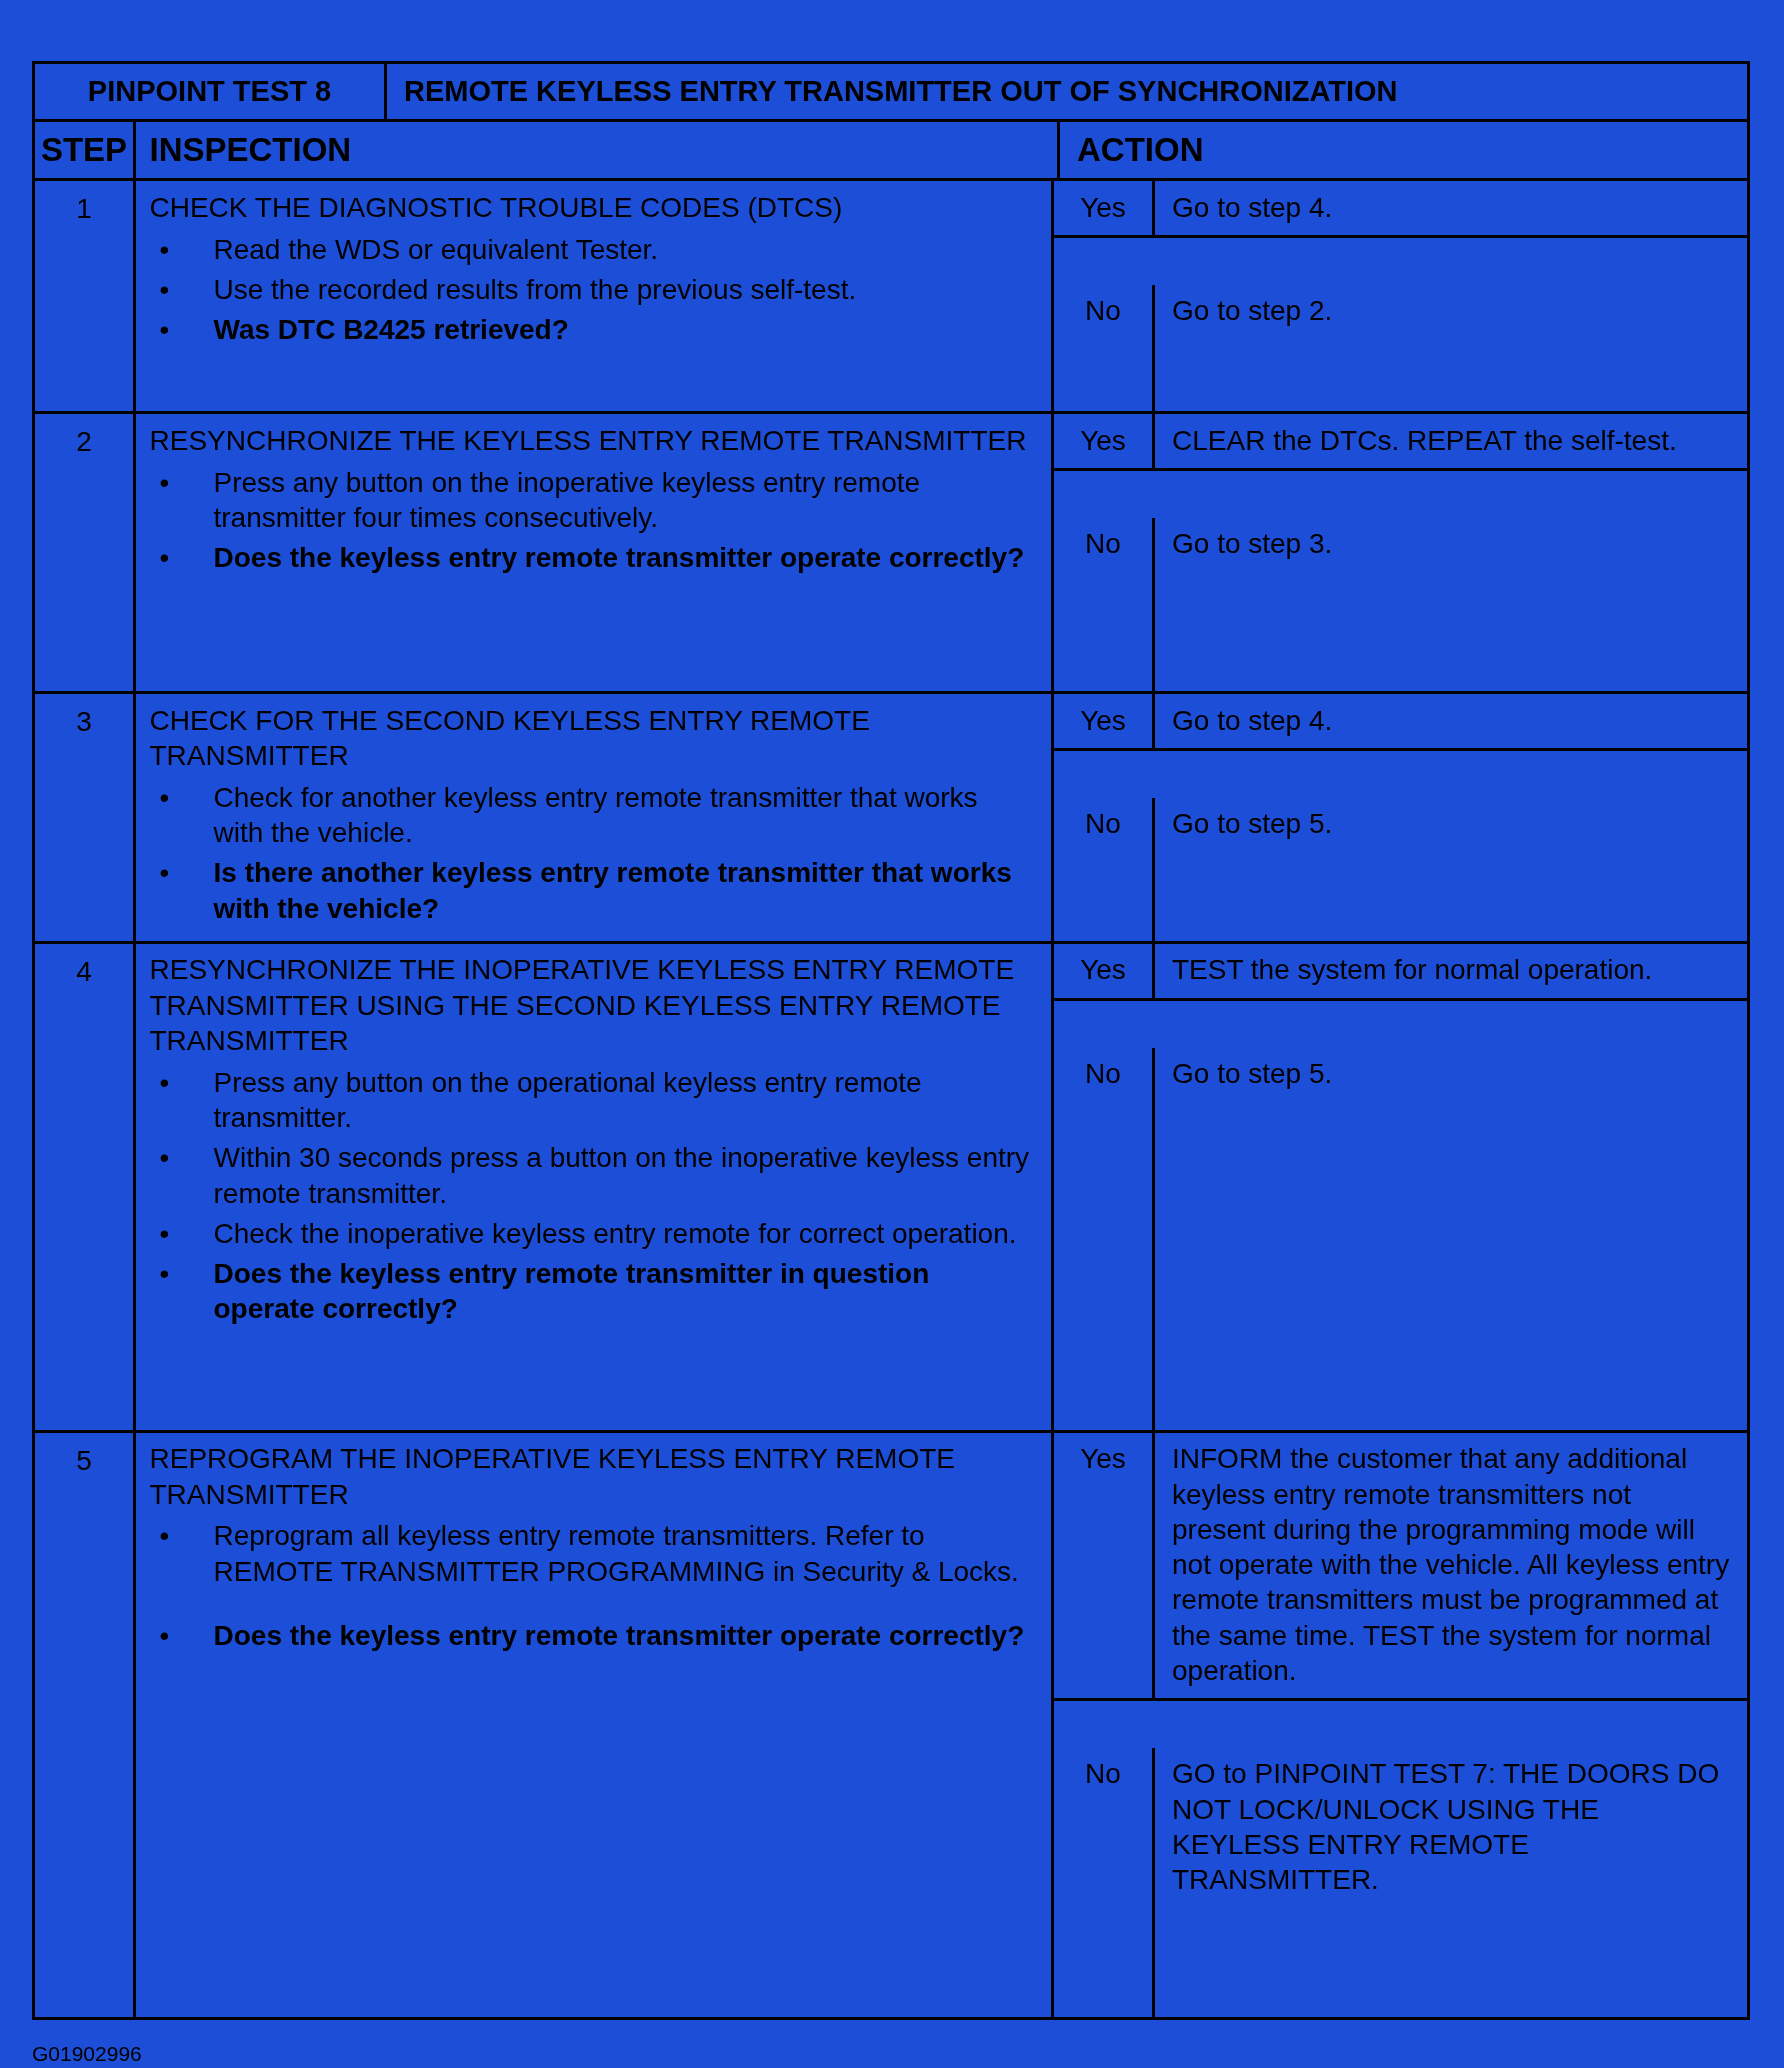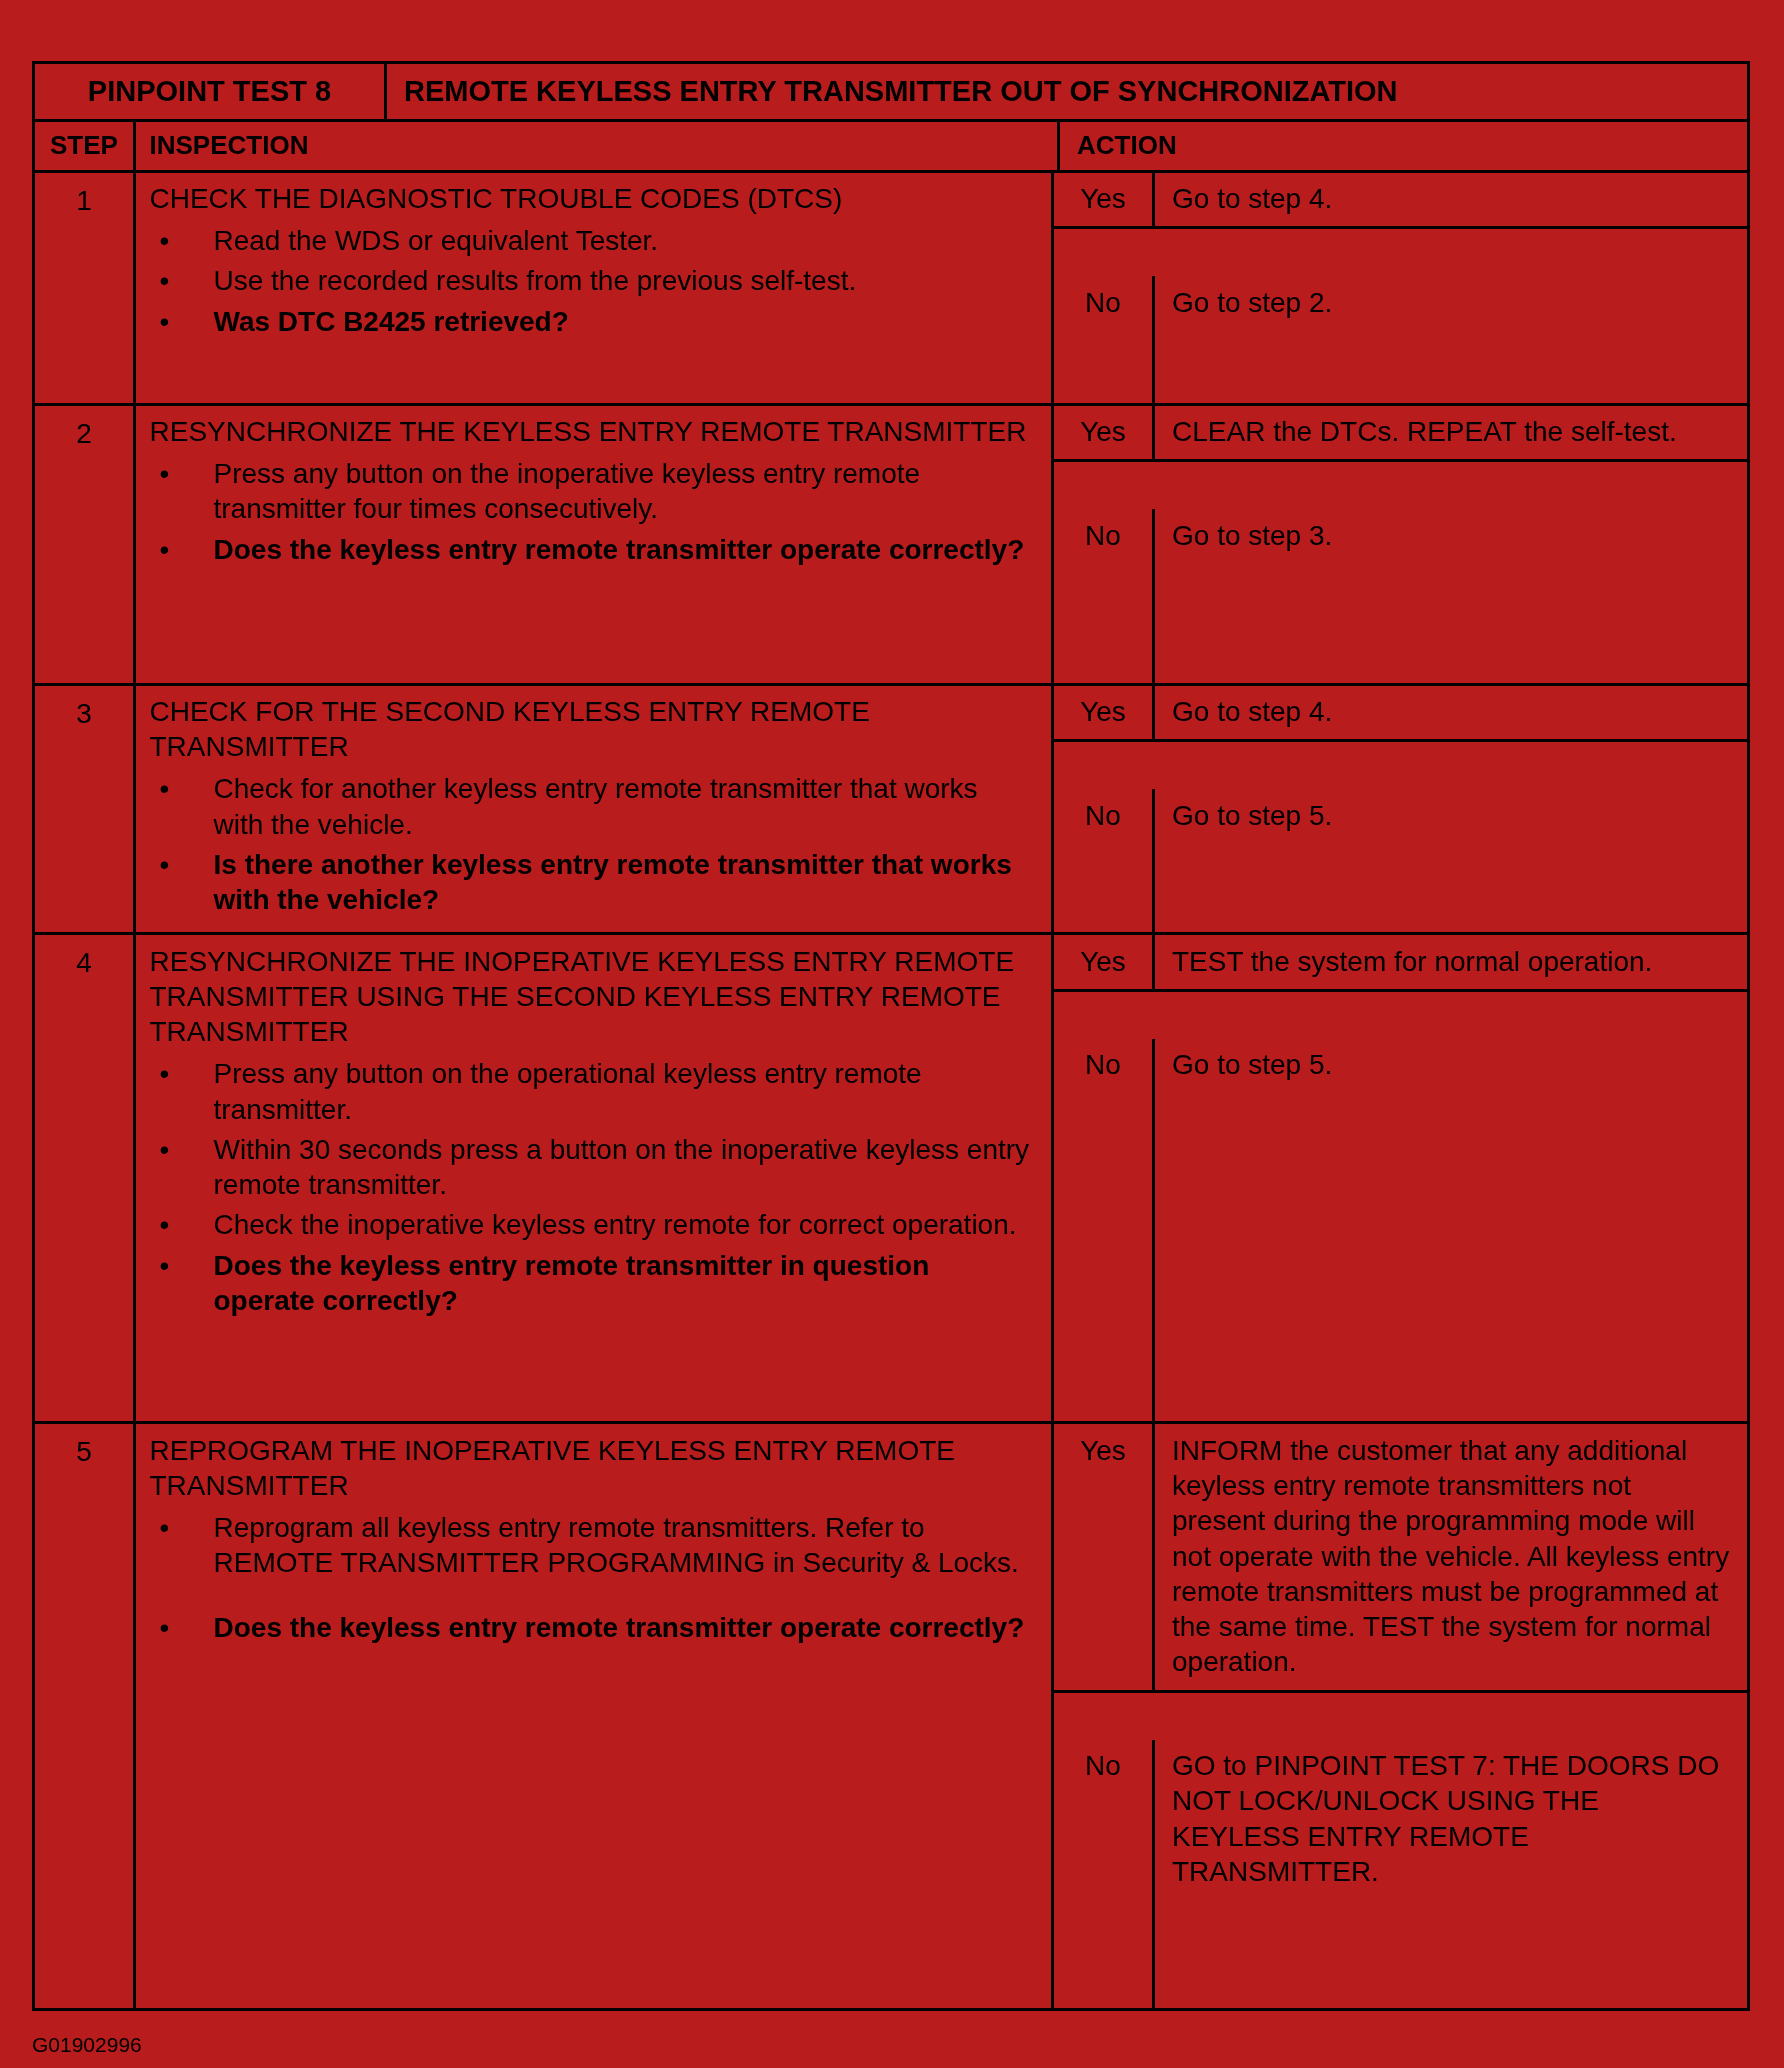--- a/index.html
+++ b/index.html
@@ -6,21 +6,21 @@
   html, body { margin: 0; padding: 0; background: #ffffff; }
   body {
     font-family: "Liberation Sans", sans-serif;
     color: #000;
   }
   .page {
     width: 1784px;
     min-height: 2069px;
     position: relative;
     padding: 61px 34px 0 32px;
-    background: #b91c1c;
+    background: #1d4ed8;
   }
   .doc-table {
     width: 1718px;
     border: 3.4px solid #000;
   }
   
   .title-row {
     display: flex;
     border-bottom: 3.4px solid #000;
     font-weight: bold;
@@ -39,21 +39,21 @@
     flex: 1;
     display: flex;
     align-items: center;
     padding: 10px 17px;
   }
   
   .header-row {
     display: flex;
     border-bottom: 3.4px solid #000;
     font-weight: bold;
-    font-size: 26px;
+    font-size: 33px;
     line-height: 1.2;
   }
   .h-step {
     width: 101px;
     border-right: 3.4px solid #000;
     display: flex;
     justify-content: center;
     padding: 8.4px 3.4px;
   }
   .h-inspection {

